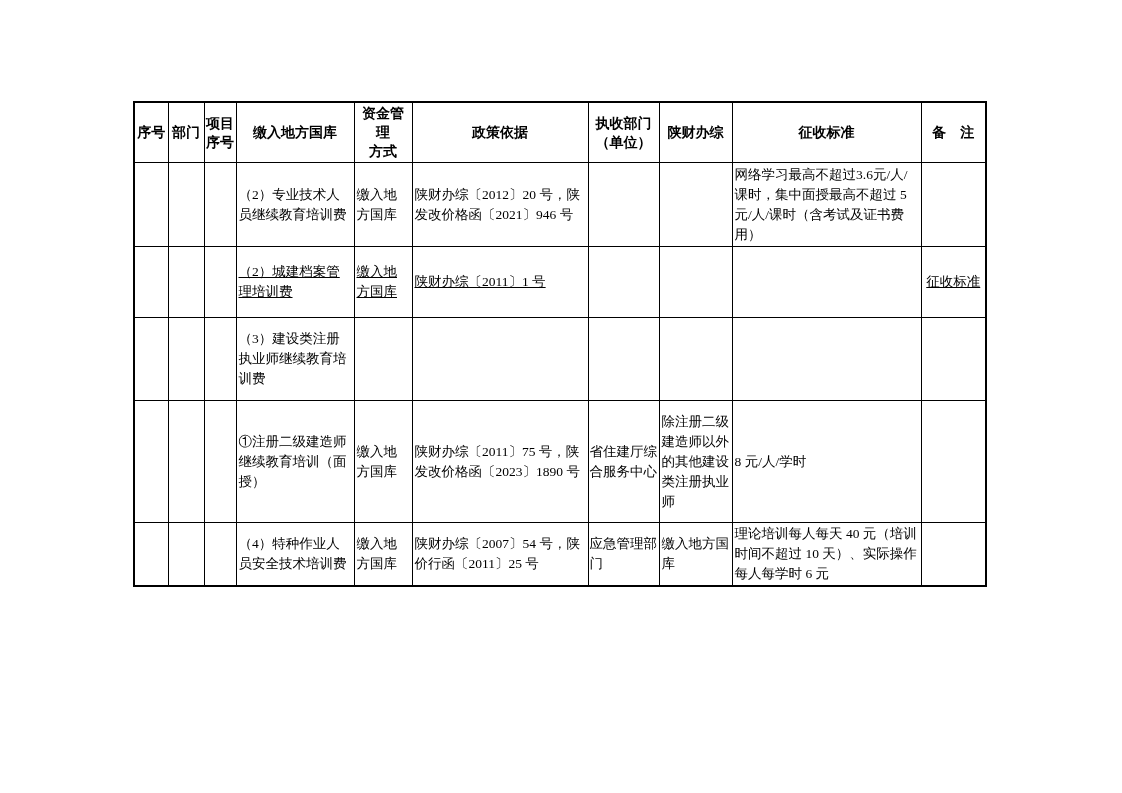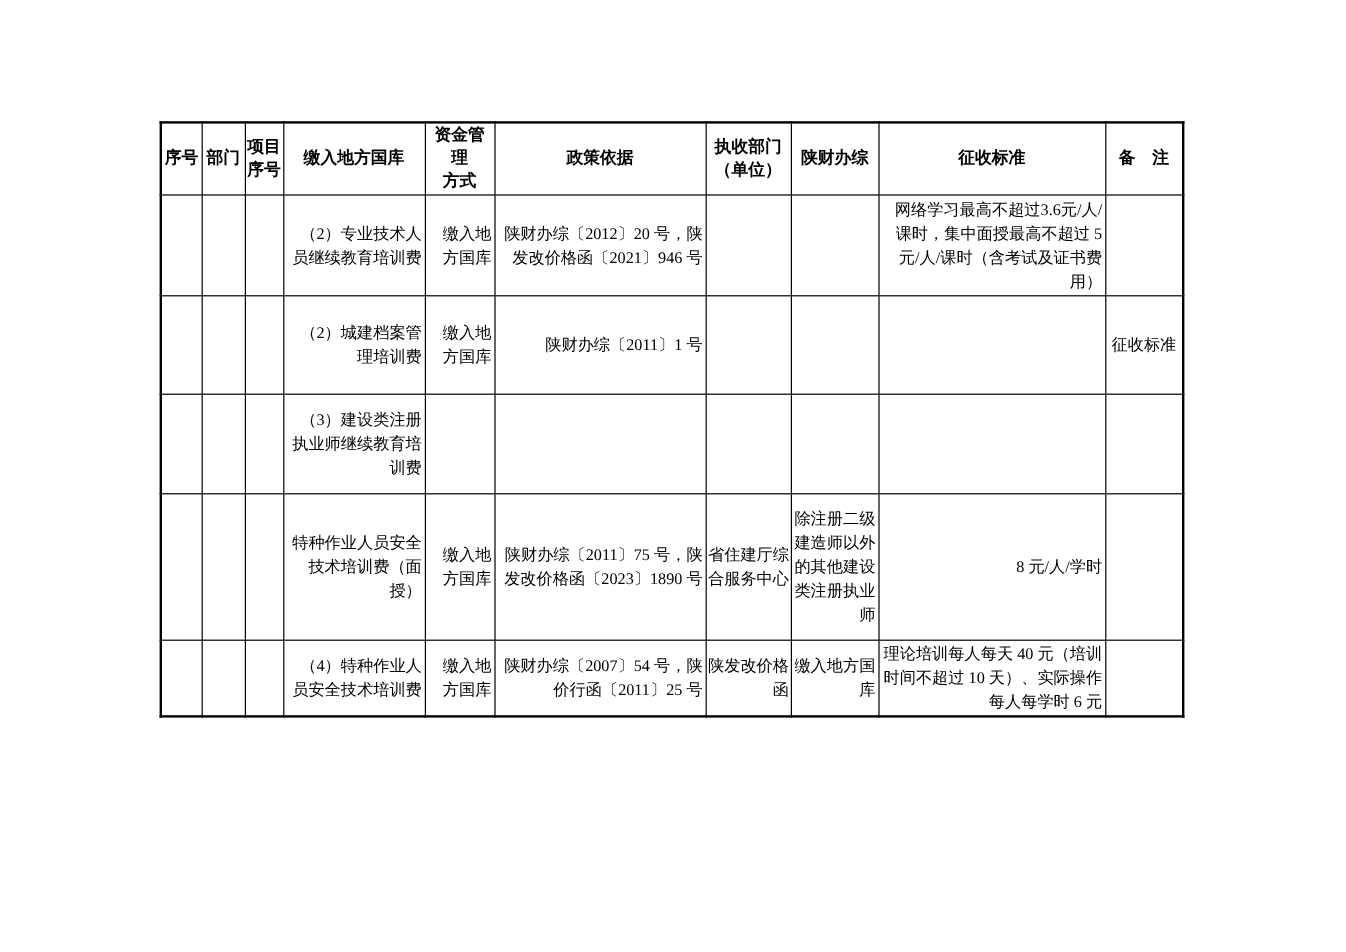--- a/index.html
+++ b/index.html
@@ -35,21 +35,21 @@
     font-size: 14px;
     font-weight: bold;
     text-align: center;
     white-space: pre-line;
     line-height: 19px;
     padding: 1px 1px;
   }
   table.fee-table td {
     font-size: 13.5px;
     line-height: 20px;
-    text-align: right;
+    text-align: left;
     padding: 1px 2px;
   }
   table.fee-table td.col-remark,
   table.fee-table td.col-seq,
   table.fee-table td.col-dept,
   table.fee-table td.col-item_no {
     text-align: center;
     padding: 1px 1px;
   }
   table.fee-table td.col-collector {
@@ -97,21 +97,21 @@
             <td class="col-dept"></td>
             <td class="col-item_no"></td>
             <td class="col-name">（2）专业技术人员继续教育培训费</td>
             <td class="col-fund">缴入地方国库</td>
             <td class="col-policy">陕财办综〔2012〕20 号，陕发改价格函〔2021〕946 号</td>
             <td class="col-collector"></td>
             <td class="col-payer"></td>
             <td class="col-standard">网络学习最高不超过3.6元/人/课时，集中面授最高不超过 5 元/人/课时（含考试及证书费用）</td>
             <td class="col-remark"></td>
           </tr>
-          <tr style="height: 82px;">
+          <tr style="height: 71px; text-decoration: underline;">
             <td class="col-seq"></td>
             <td class="col-dept"></td>
             <td class="col-item_no"></td>
             <td class="col-name">（2）城建档案管理培训费</td>
             <td class="col-fund">缴入地方国库</td>
             <td class="col-policy">陕财办综〔2011〕1 号</td>
             <td class="col-collector"></td>
             <td class="col-payer"></td>
             <td class="col-standard"></td>
             <td class="col-remark">征收标准</td>
@@ -125,36 +125,36 @@
             <td class="col-policy"></td>
             <td class="col-collector"></td>
             <td class="col-payer"></td>
             <td class="col-standard"></td>
             <td class="col-remark"></td>
           </tr>
           <tr style="height: 122px;">
             <td class="col-seq"></td>
             <td class="col-dept"></td>
             <td class="col-item_no"></td>
-            <td class="col-name">特种作业人员安全技术培训费（面授）</td>
+            <td class="col-name">①注册二级建造师继续教育培训（面授）</td>
             <td class="col-fund">缴入地方国库</td>
             <td class="col-policy">陕财办综〔2011〕75 号，陕发改价格函〔2023〕1890 号</td>
             <td class="col-collector">省住建厅综合服务中心</td>
             <td class="col-payer">除注册二级建造师以外的其他建设类注册执业师</td>
             <td class="col-standard">8 元/人/学时</td>
             <td class="col-remark"></td>
           </tr>
           <tr style="height: 60px; margin-left: 41px;">
             <td class="col-seq"></td>
             <td class="col-dept"></td>
             <td class="col-item_no"></td>
             <td class="col-name">（4）特种作业人员安全技术培训费</td>
             <td class="col-fund">缴入地方国库</td>
             <td class="col-policy">陕财办综〔2007〕54 号，陕价行函〔2011〕25 号</td>
-            <td class="col-collector">陕发改价格函</td>
+            <td class="col-collector">应急管理部门</td>
             <td class="col-payer">缴入地方国库</td>
             <td class="col-standard">理论培训每人每天 40 元（培训时间不超过 10 天）、实际操作每人每学时 6 元</td>
             <td class="col-remark"></td>
           </tr>
         </tbody>
     </table>
   </div>
 </div>
 
 </body></html>

